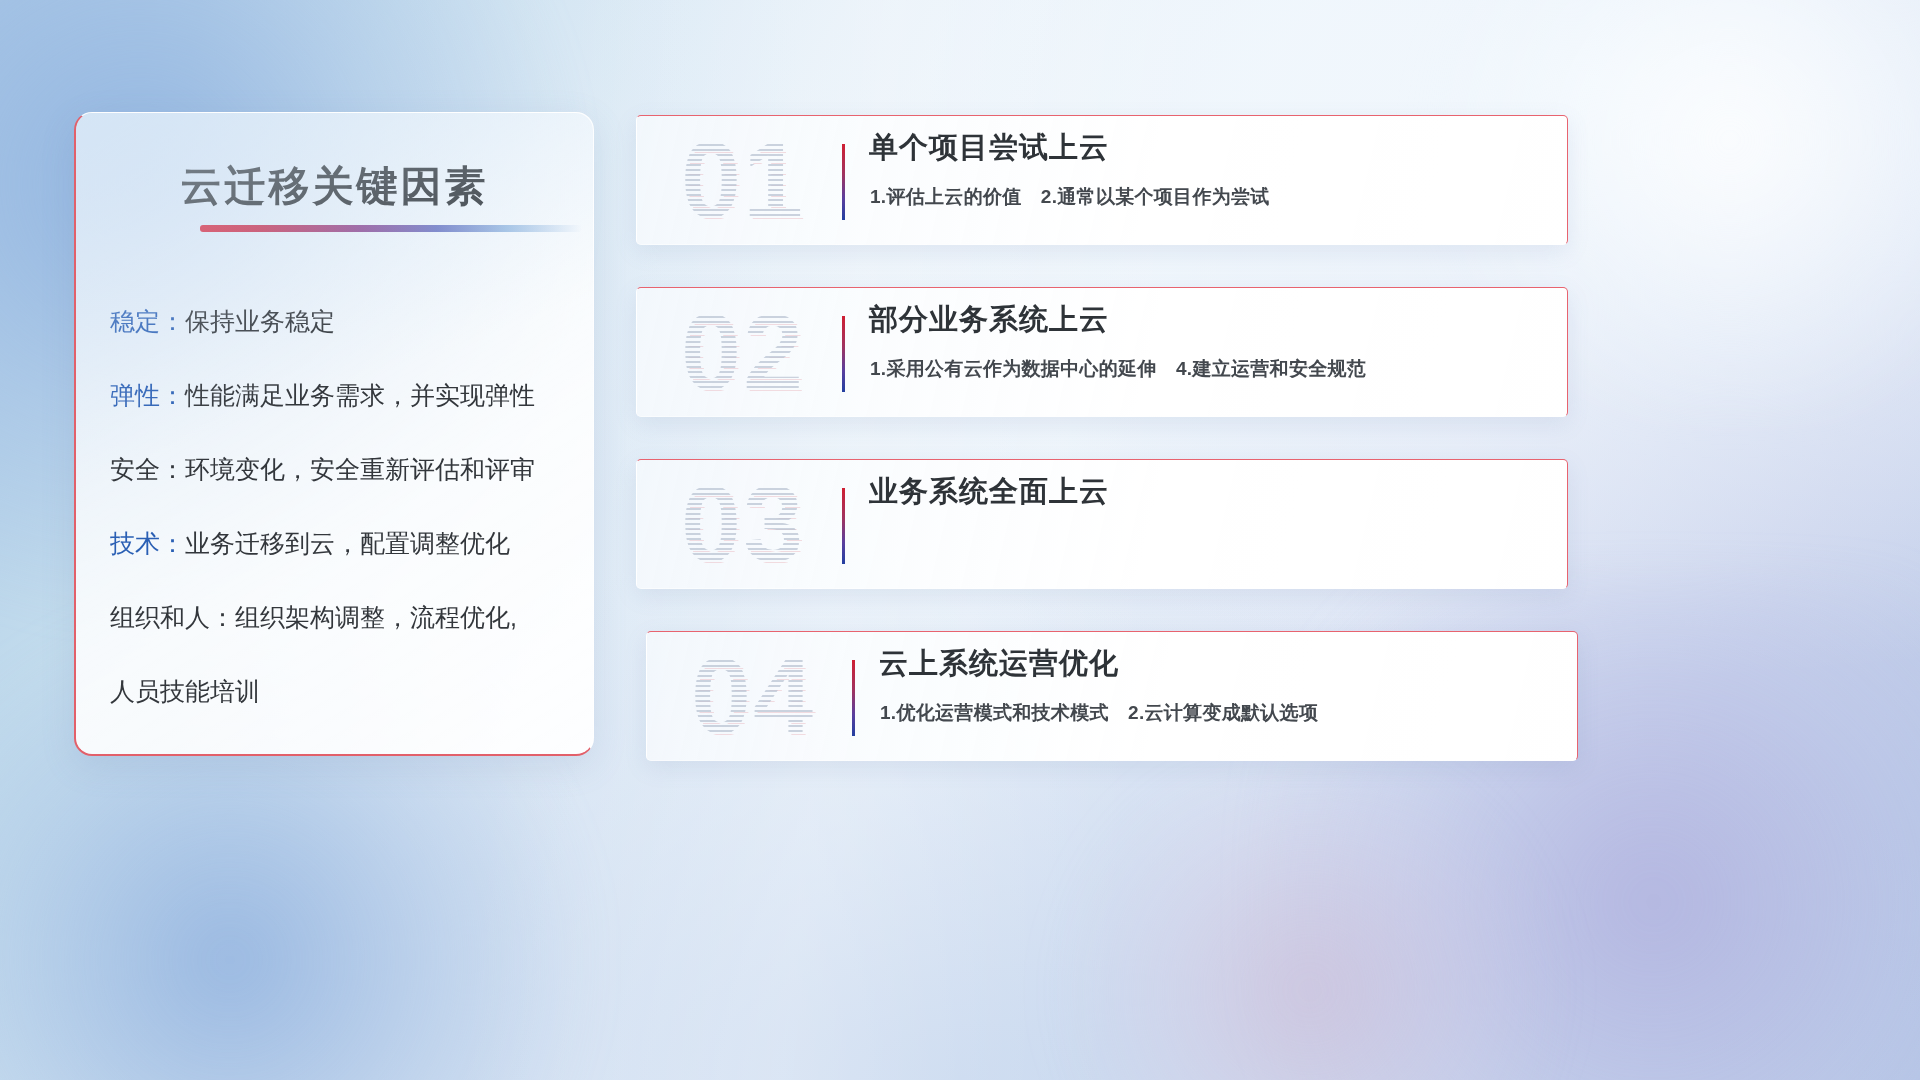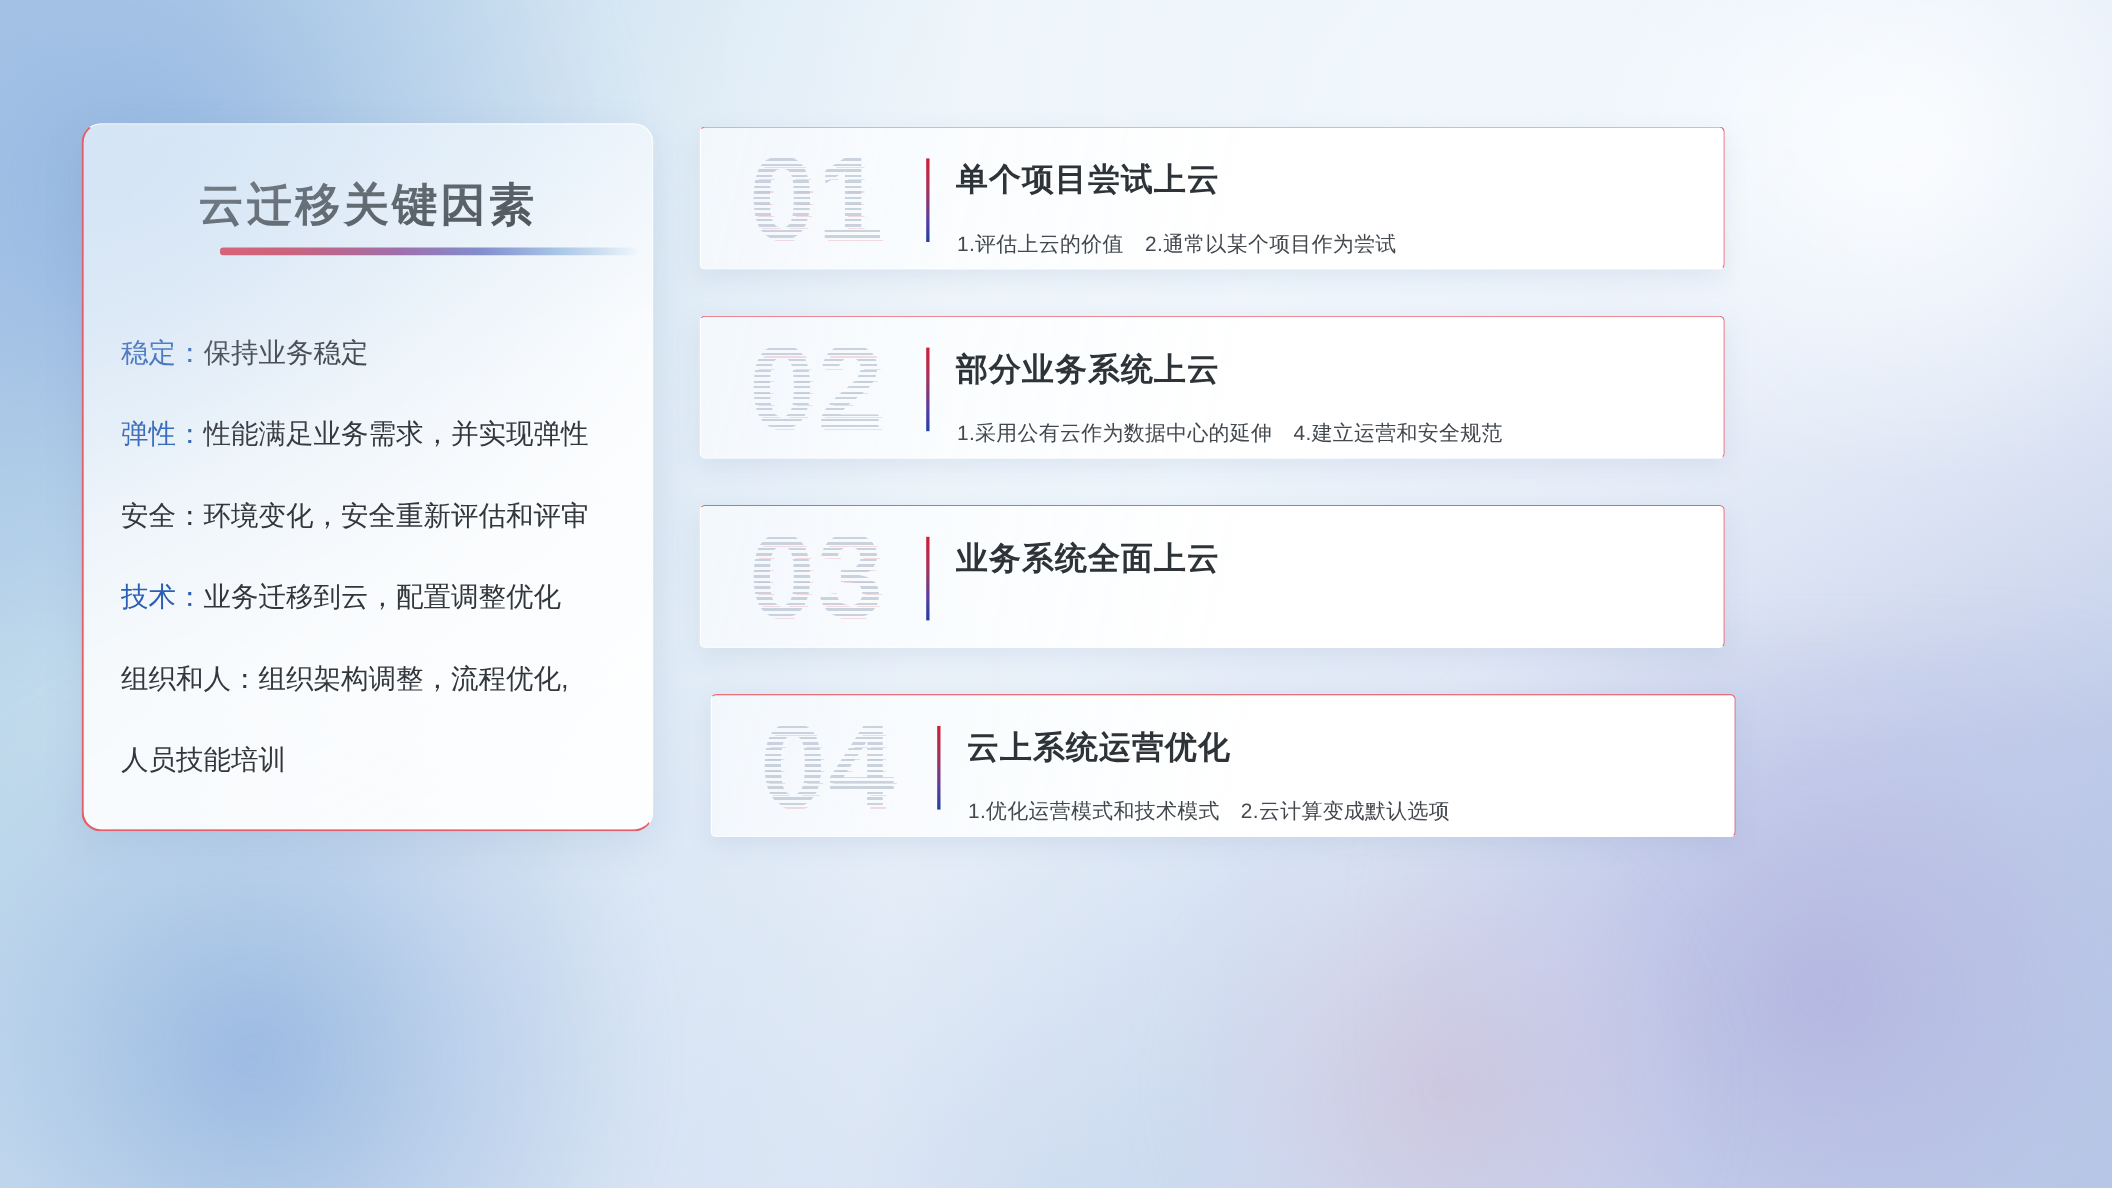--- a/index.html
+++ b/index.html
@@ -132,26 +132,26 @@
         rgba(0,0,0,0) 0px, rgba(0,0,0,0) 3px,
         rgba(0,0,0,1) 3px, rgba(0,0,0,1) 4px,
         rgba(0,0,0,0) 4px, rgba(0,0,0,0) 11px);
     user-select:none;
   }
   .step-bar {
     position:absolute; left:205px; top:28px; width:3px; height:76px;
     background:linear-gradient(180deg,#cf1f33 0%, #a0335f 40%, #5a3f9e 72%, #233fa0 100%);
   }
   .step-title {
-    position:absolute; left:232px; top:28px;
+    position:absolute; left:232px; top:12px;
     font-size:29px; font-weight:bold; color:#2e3338; letter-spacing:1px;font-family:Liberation Serif, serif;
   }
   .step-desc {
-    position:absolute; left:233px; top:93px;
-    font-size:19px; color:#43484e; letter-spacing:.3px;
+    position:absolute; left:233px; top:68px;
+    font-size:19px; color:#43484e; letter-spacing:.3px;font-weight:bold;
   }
 </style>
 </head>
 <body>
 
 <div class="bg">
   <div class="bg-base"></div>
   <div class="bg-blob1"></div>
   <div class="bg-blob2"></div>
   <div class="bg-blob3"></div>

